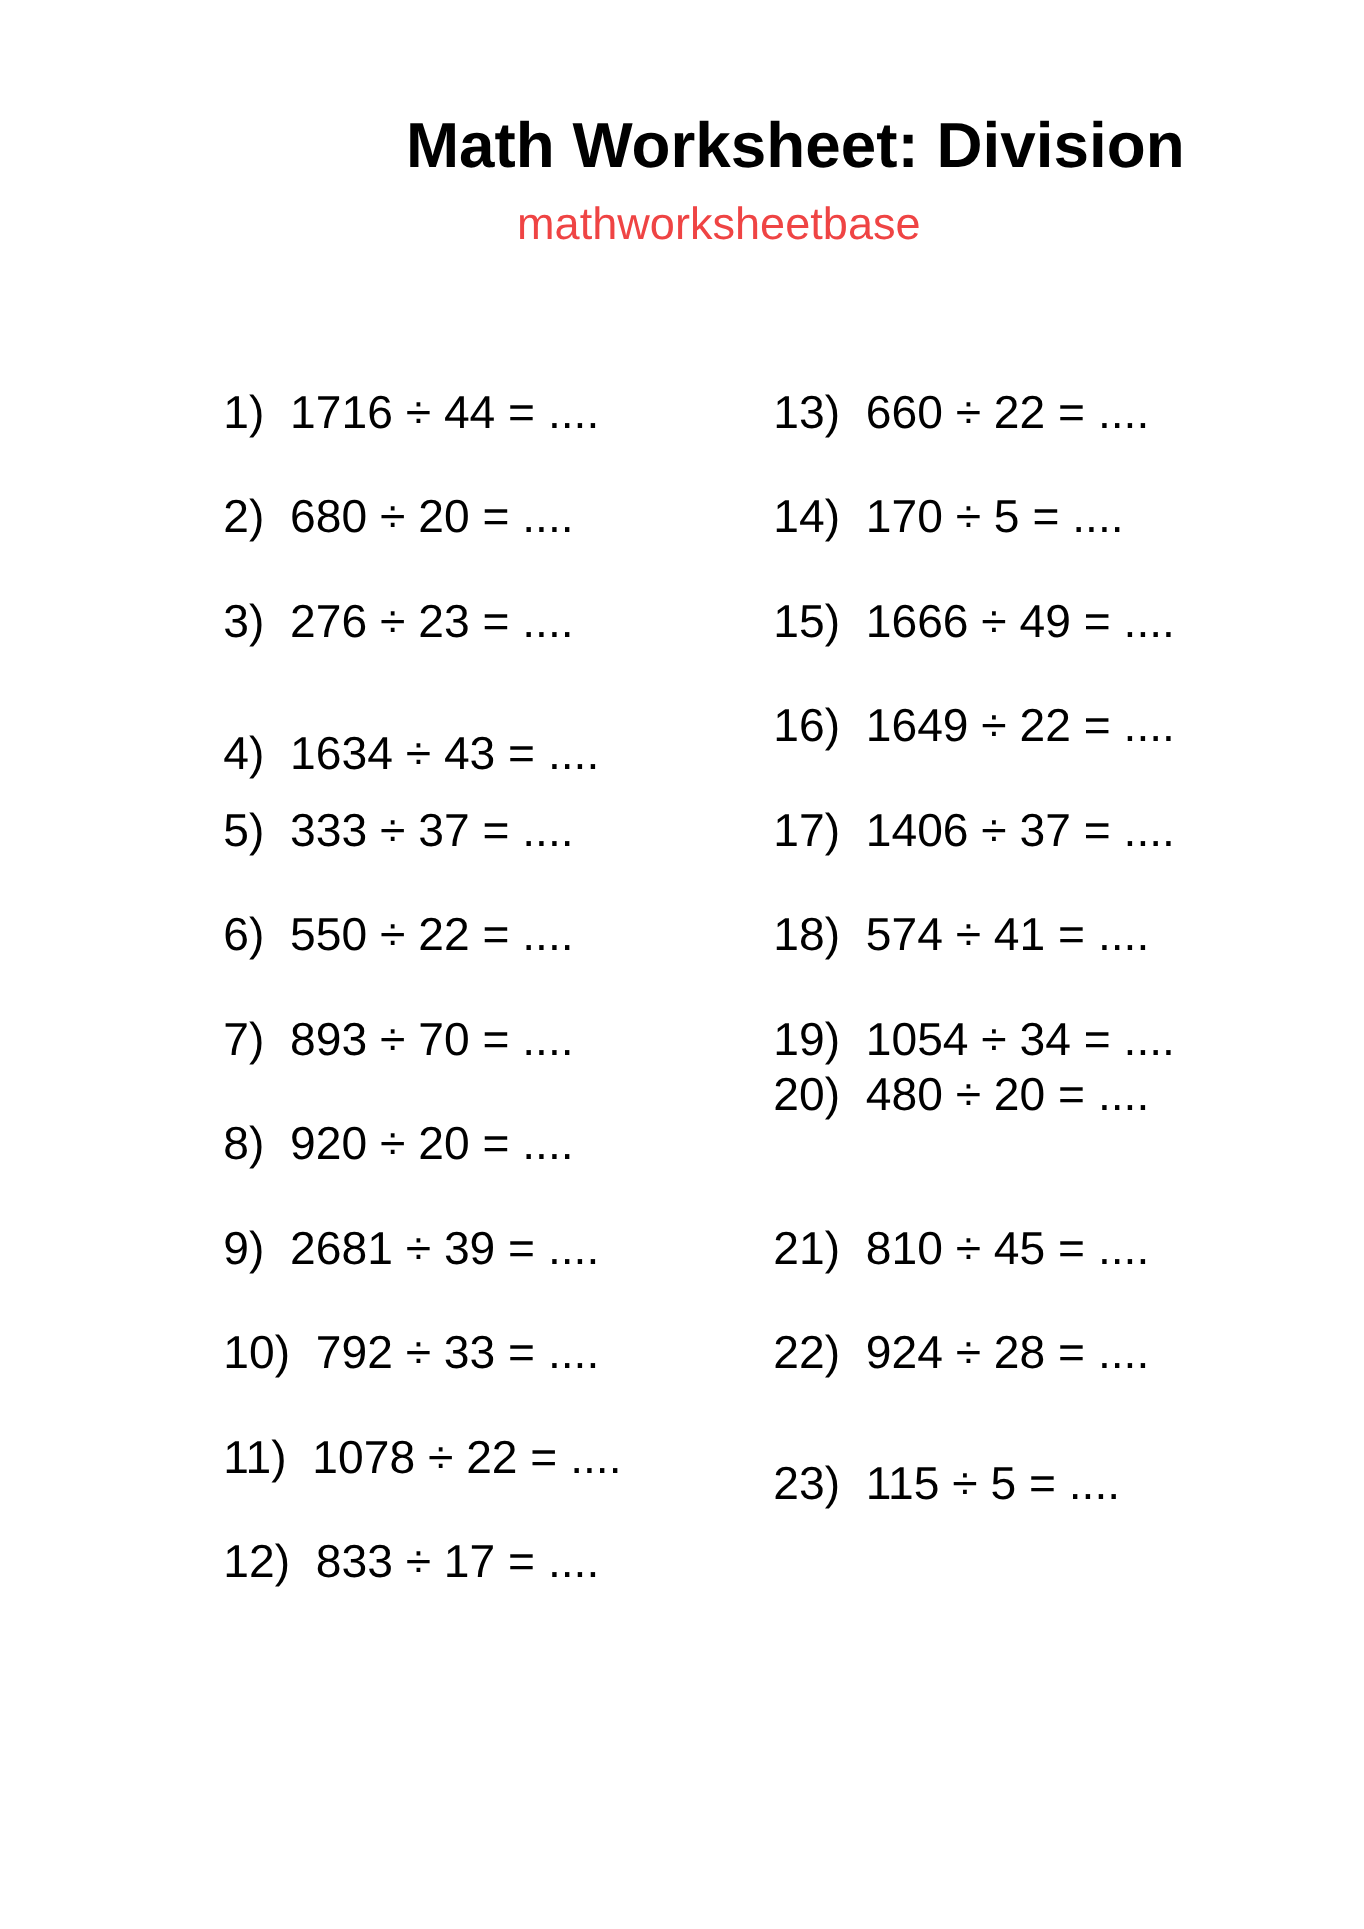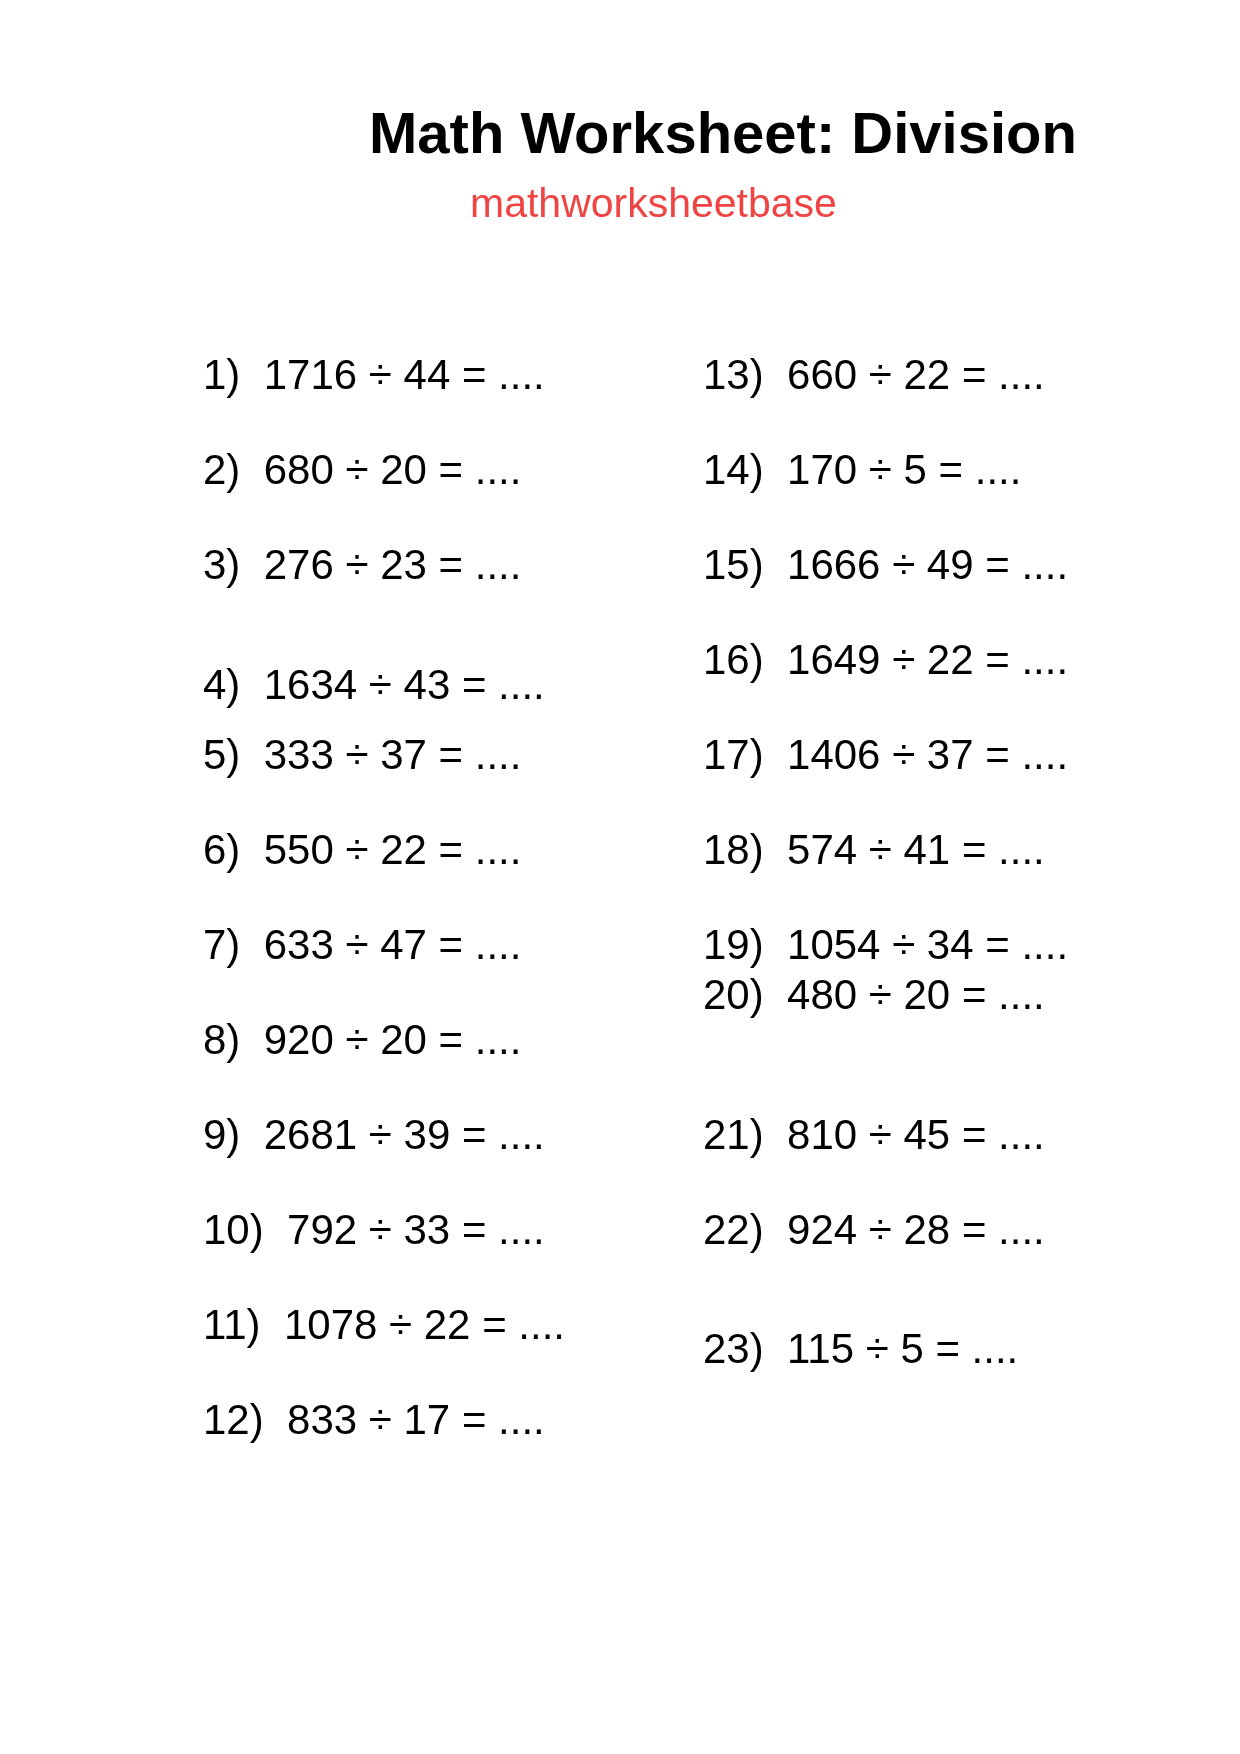--- a/index.html
+++ b/index.html
@@ -56,21 +56,21 @@
 <h1 class="title">Math Worksheet: Division</h1>
 <div class="subtitle">mathworksheetbase</div>
 
 <div class="column col-left">
   <div class="problem" style="top:350px"><span class="num">1)</span>  <span class="expr">1716 ÷ 44 = ....</span></div>
   <div class="problem" style="top:445px"><span class="num">2)</span>  <span class="expr">680 ÷ 20 = ....</span></div>
   <div class="problem" style="top:540px"><span class="num">3)</span>  <span class="expr">276 ÷ 23 = ....</span></div>
   <div class="problem" style="top:660px"><span class="num">4)</span>  <span class="expr">1634 ÷ 43 = ....</span></div>
   <div class="problem" style="top:730px"><span class="num">5)</span>  <span class="expr">333 ÷ 37 = ....</span></div>
   <div class="problem" style="top:825px"><span class="num">6)</span>  <span class="expr">550 ÷ 22 = ....</span></div>
-  <div class="problem" style="top:920px"><span class="num">7)</span>  <span class="expr">633 ÷ 47 = ....</span></div>
+  <div class="problem" style="top:920px"><span class="num">7)</span>  <span class="expr">893 ÷ 70 = ....</span></div>
   <div class="problem" style="top:1015px"><span class="num">8)</span>  <span class="expr">920 ÷ 20 = ....</span></div>
   <div class="problem" style="top:1110px"><span class="num">9)</span>  <span class="expr">2681 ÷ 39 = ....</span></div>
   <div class="problem" style="top:1205px"><span class="num">10)</span>  <span class="expr">792 ÷ 33 = ....</span></div>
   <div class="problem" style="top:1300px"><span class="num">11)</span>  <span class="expr">1078 ÷ 22 = ....</span></div>
   <div class="problem" style="top:1395px"><span class="num">12)</span>  <span class="expr">833 ÷ 17 = ....</span></div>
 </div>
 
 <div class="column col-right">
   <div class="problem" style="top:350px"><span class="num">13)</span>  <span class="expr">660 ÷ 22 = ....</span></div>
   <div class="problem" style="top:445px"><span class="num">14)</span>  <span class="expr">170 ÷ 5 = ....</span></div>

